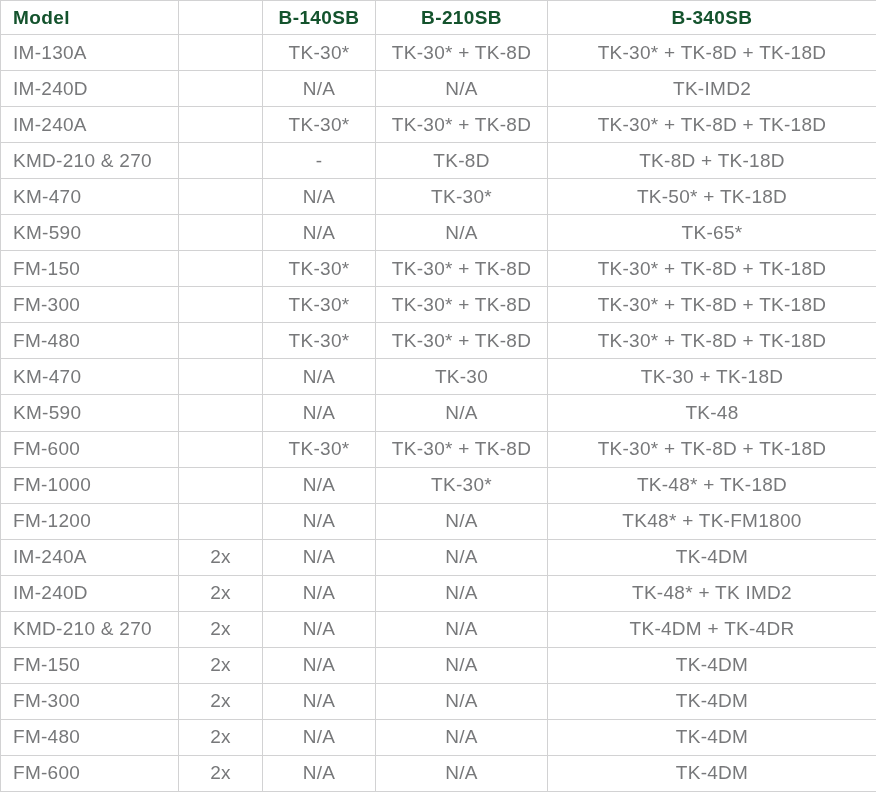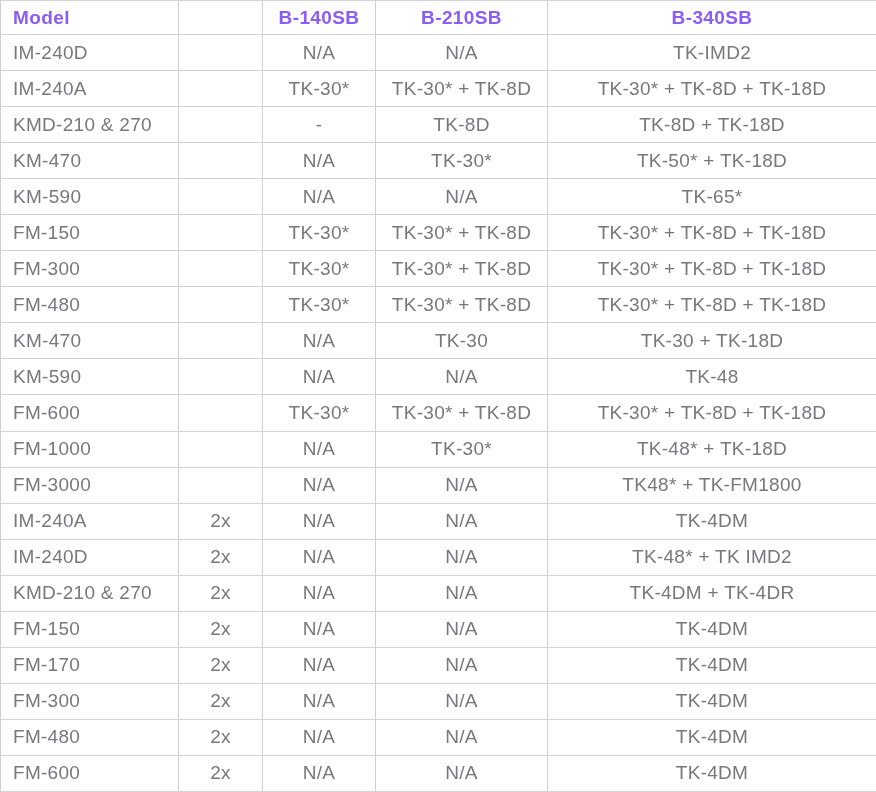--- a/index.html
+++ b/index.html
@@ -27,21 +27,21 @@
     overflow: hidden;
     text-align: center;
     padding: 0;
   }
   .compat-table thead tr {
     height: 34px;
   }
   .compat-table th {
     font-size: 19px;
     font-weight: bold;
-    color: #8b5cf6;
+    color: #14532d;
     letter-spacing: 0.02em;
   }
   .compat-table td {
     font-size: 19px;
     font-weight: normal;
     color: #77787a;
     letter-spacing: 0.015em;
   }
   .compat-table th.col-model,
   .compat-table td.col-model {
@@ -64,20 +64,27 @@
     <tr>
       <th class="col-model">Model</th>
       <th></th>
       <th>B-140SB</th>
       <th>B-210SB</th>
       <th>B-340SB</th>
     </tr>
   </thead>
   <tbody>
       <tr>
+        <td class="col-model">IM-130A</td>
+        <td></td>
+        <td>TK-30*</td>
+        <td>TK-30* + TK-8D</td>
+        <td>TK-30* + TK-8D + TK-18D</td>
+      </tr>
+      <tr>
         <td class="col-model">IM-240D</td>
         <td></td>
         <td>N/A</td>
         <td>N/A</td>
         <td>TK-IMD2</td>
       </tr>
       <tr>
         <td class="col-model">IM-240A</td>
         <td></td>
         <td>TK-30*</td>
@@ -148,21 +155,21 @@
         <td>TK-30* + TK-8D + TK-18D</td>
       </tr>
       <tr>
         <td class="col-model">FM-1000</td>
         <td></td>
         <td>N/A</td>
         <td>TK-30*</td>
         <td>TK-48* + TK-18D</td>
       </tr>
       <tr>
-        <td class="col-model">FM-3000</td>
+        <td class="col-model">FM-1200</td>
         <td></td>
         <td>N/A</td>
         <td>N/A</td>
         <td>TK48* + TK-FM1800</td>
       </tr>
       <tr>
         <td class="col-model">IM-240A</td>
         <td>2x</td>
         <td>N/A</td>
         <td>N/A</td>
@@ -177,27 +184,20 @@
       </tr>
       <tr>
         <td class="col-model">KMD-210 &amp; 270</td>
         <td>2x</td>
         <td>N/A</td>
         <td>N/A</td>
         <td>TK-4DM + TK-4DR</td>
       </tr>
       <tr>
         <td class="col-model">FM-150</td>
-        <td>2x</td>
-        <td>N/A</td>
-        <td>N/A</td>
-        <td>TK-4DM</td>
-      </tr>
-      <tr>
-        <td class="col-model">FM-170</td>
         <td>2x</td>
         <td>N/A</td>
         <td>N/A</td>
         <td>TK-4DM</td>
       </tr>
       <tr>
         <td class="col-model">FM-300</td>
         <td>2x</td>
         <td>N/A</td>
         <td>N/A</td>

